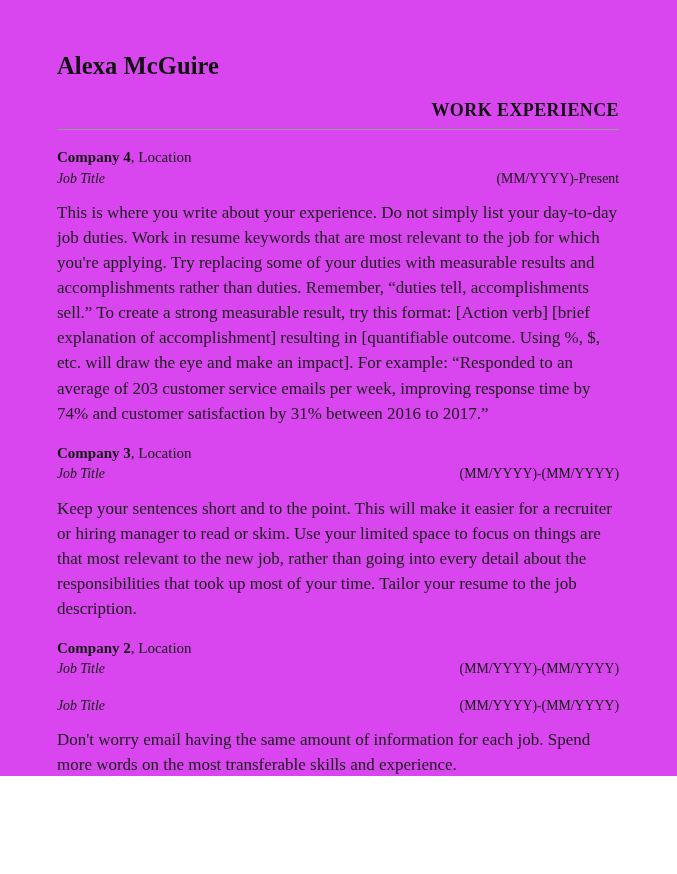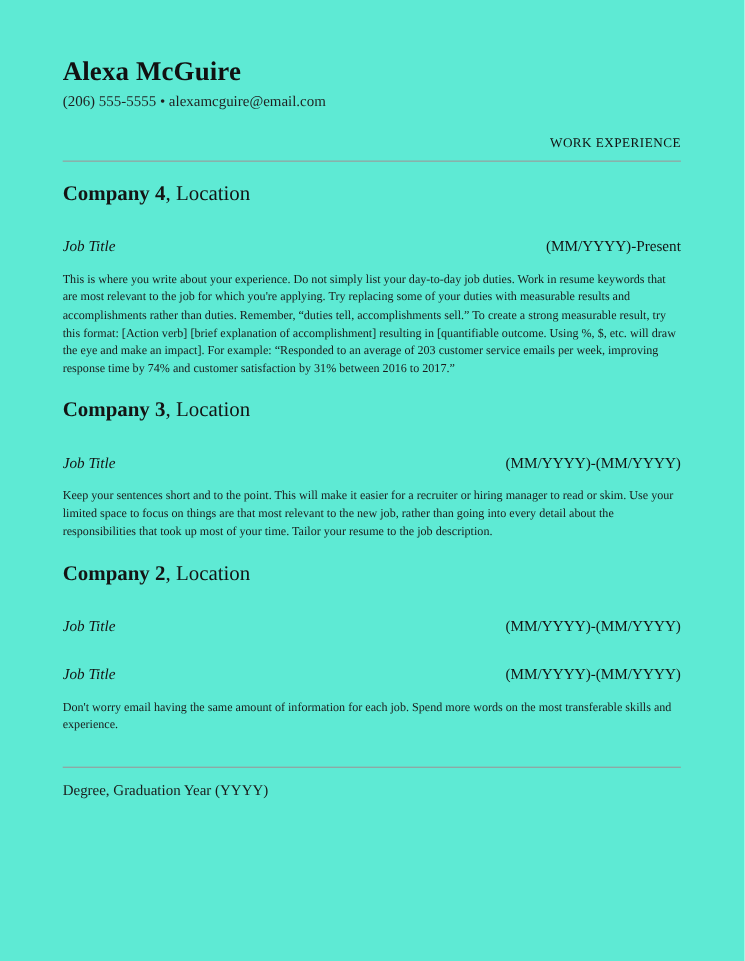--- a/index.html
+++ b/index.html
@@ -10,23 +10,23 @@
   body {
     width: 677px;
     height: 874px;
     font-family: "Liberation Serif", "DejaVu Serif", serif;
     color: #1a1a1a;
     -webkit-font-smoothing: antialiased;
   }
   .page {
     position: relative;
     width: 677px;
-    height: 874px;
+    height: 776px;
     box-sizing: border-box;
-    background: #5eead4;
+    background: #d946ef;
     padding: 0;
     overflow: hidden;
   }
   .content {
     position: absolute;
     left: 57px;
     top: 0;
     width: 562px;
   }
 
@@ -48,64 +48,63 @@
     color: #1f1f1f;
     white-space: nowrap;
   }
 
   
   .section {
     margin-top: 22px;
   }
   .section-title {
     text-align: right;
-    font-size: 12px;
-    font-weight: normal;
+    font-size: 18px;
+    font-weight: bold;
     letter-spacing: 0.4px;
     color: #111111;
     line-height: 1.1;
   }
   .rule {
     height: 1px;
     background: #9a9a9a;
     margin-top: 8px;
     width: 100%;
   }
 
   
   .job {
     margin-top: 17px;
   }
   .job-company {
-    font-size: 19px;
+    font-size: 15px;
     line-height: 1.42;
     color: #141414;
   }
   .job-company .company {
     font-weight: bold;
   }
   .job-titlerow {
     display: flex;
     justify-content: space-between;
     align-items: flex-start;
     font-size: 13.8px;
     line-height: 1.42;
-    margin-top: 24px;
   }
   .job-title {
     font-style: italic;
     color: #141414;
   }
   .job-dates {
     color: #141414;
     white-space: nowrap;
   }
   .job-desc {
     margin-top: 12px;
-    font-size: 11px;
+    font-size: 17px;
     line-height: 1.475;
     color: #1a1a1a;
     text-align: left;
   }
 
   
   .edu-section {
     margin-top: 30px;
   }
   .edu-body {
@@ -117,21 +116,20 @@
   .edu-body div { white-space: nowrap; }
 </style>
 </head>
 <body>
 
 <div class="page">
   <div class="content">
 
     <div class="header">
       <div class="name">Alexa McGuire</div>
-      <div class="contact-line">(206) 555-5555 • alexamcguire@email.com</div>
     </div>
 
     <div class="section">
       <div class="section-title">WORK EXPERIENCE</div>
       <div class="rule"></div>
 
       <div class="job">
         <div class="job-company">
           <span class="company">Company 4</span><span>, Location</span>
         </div>

